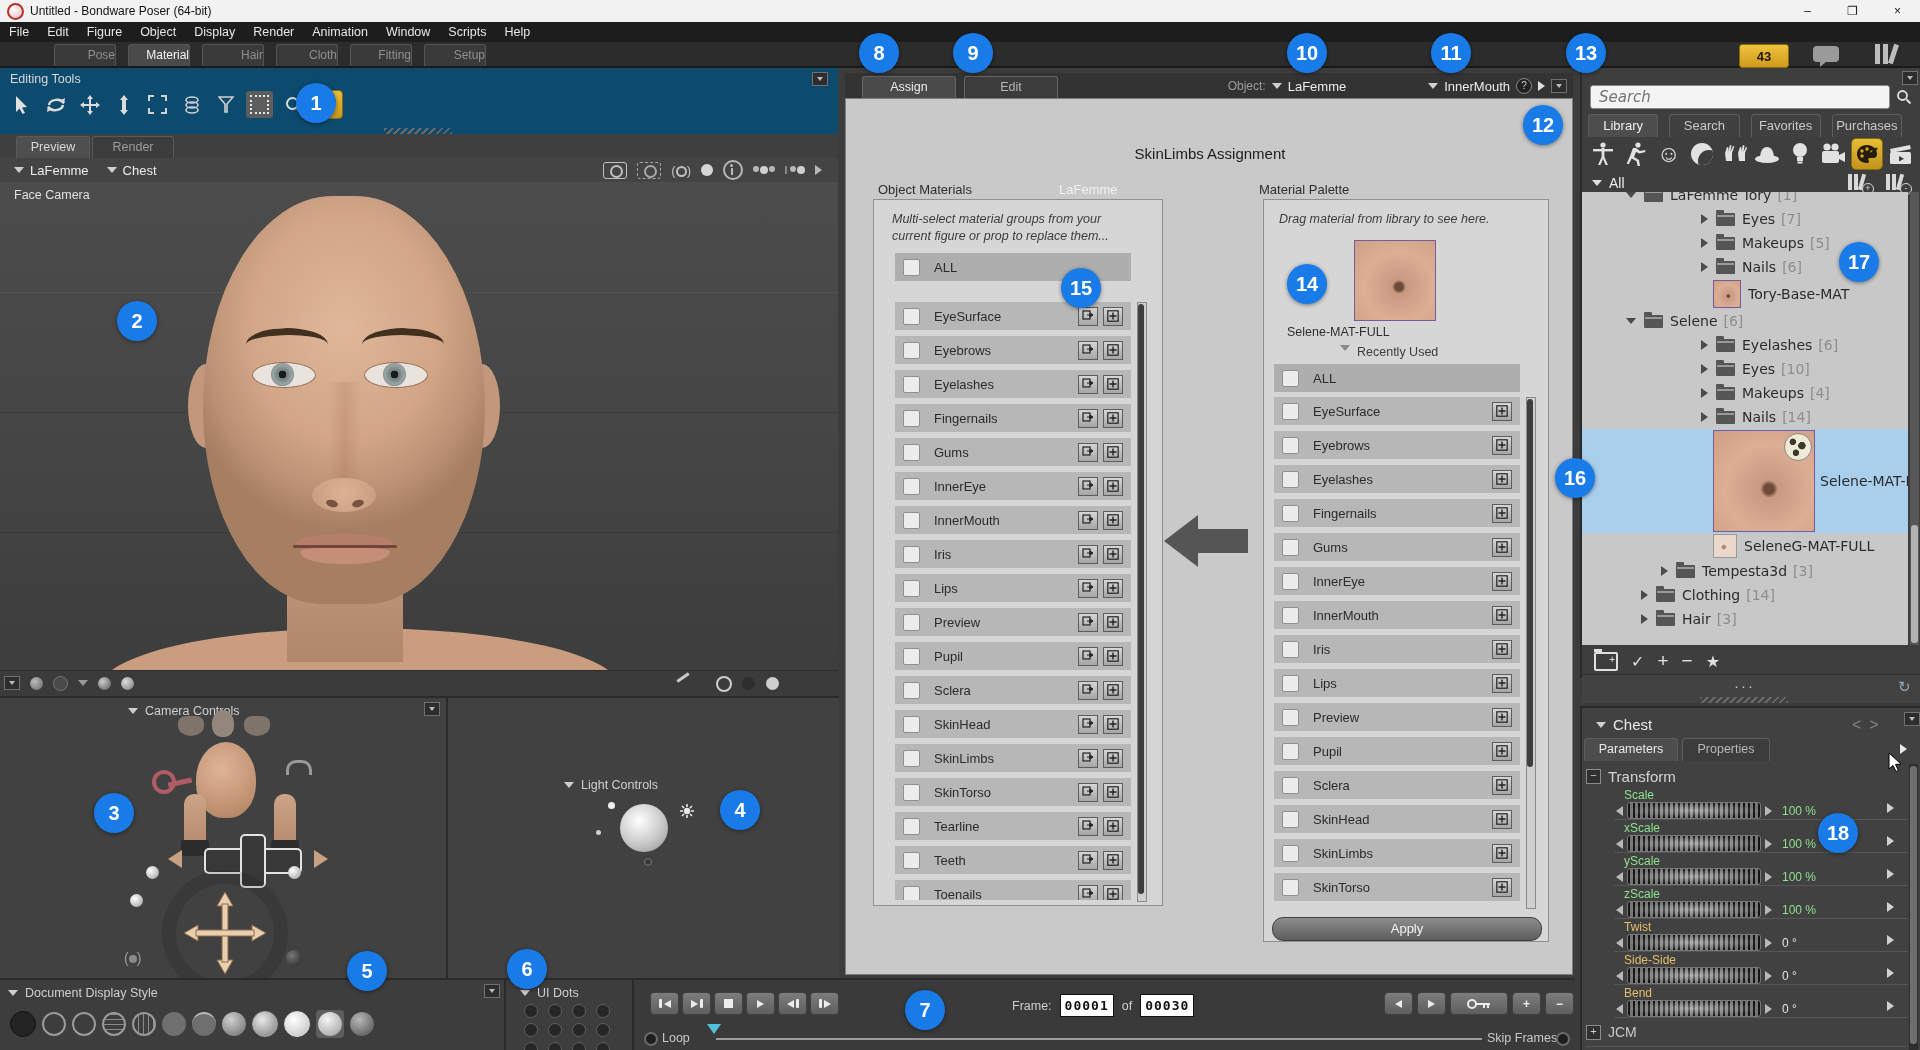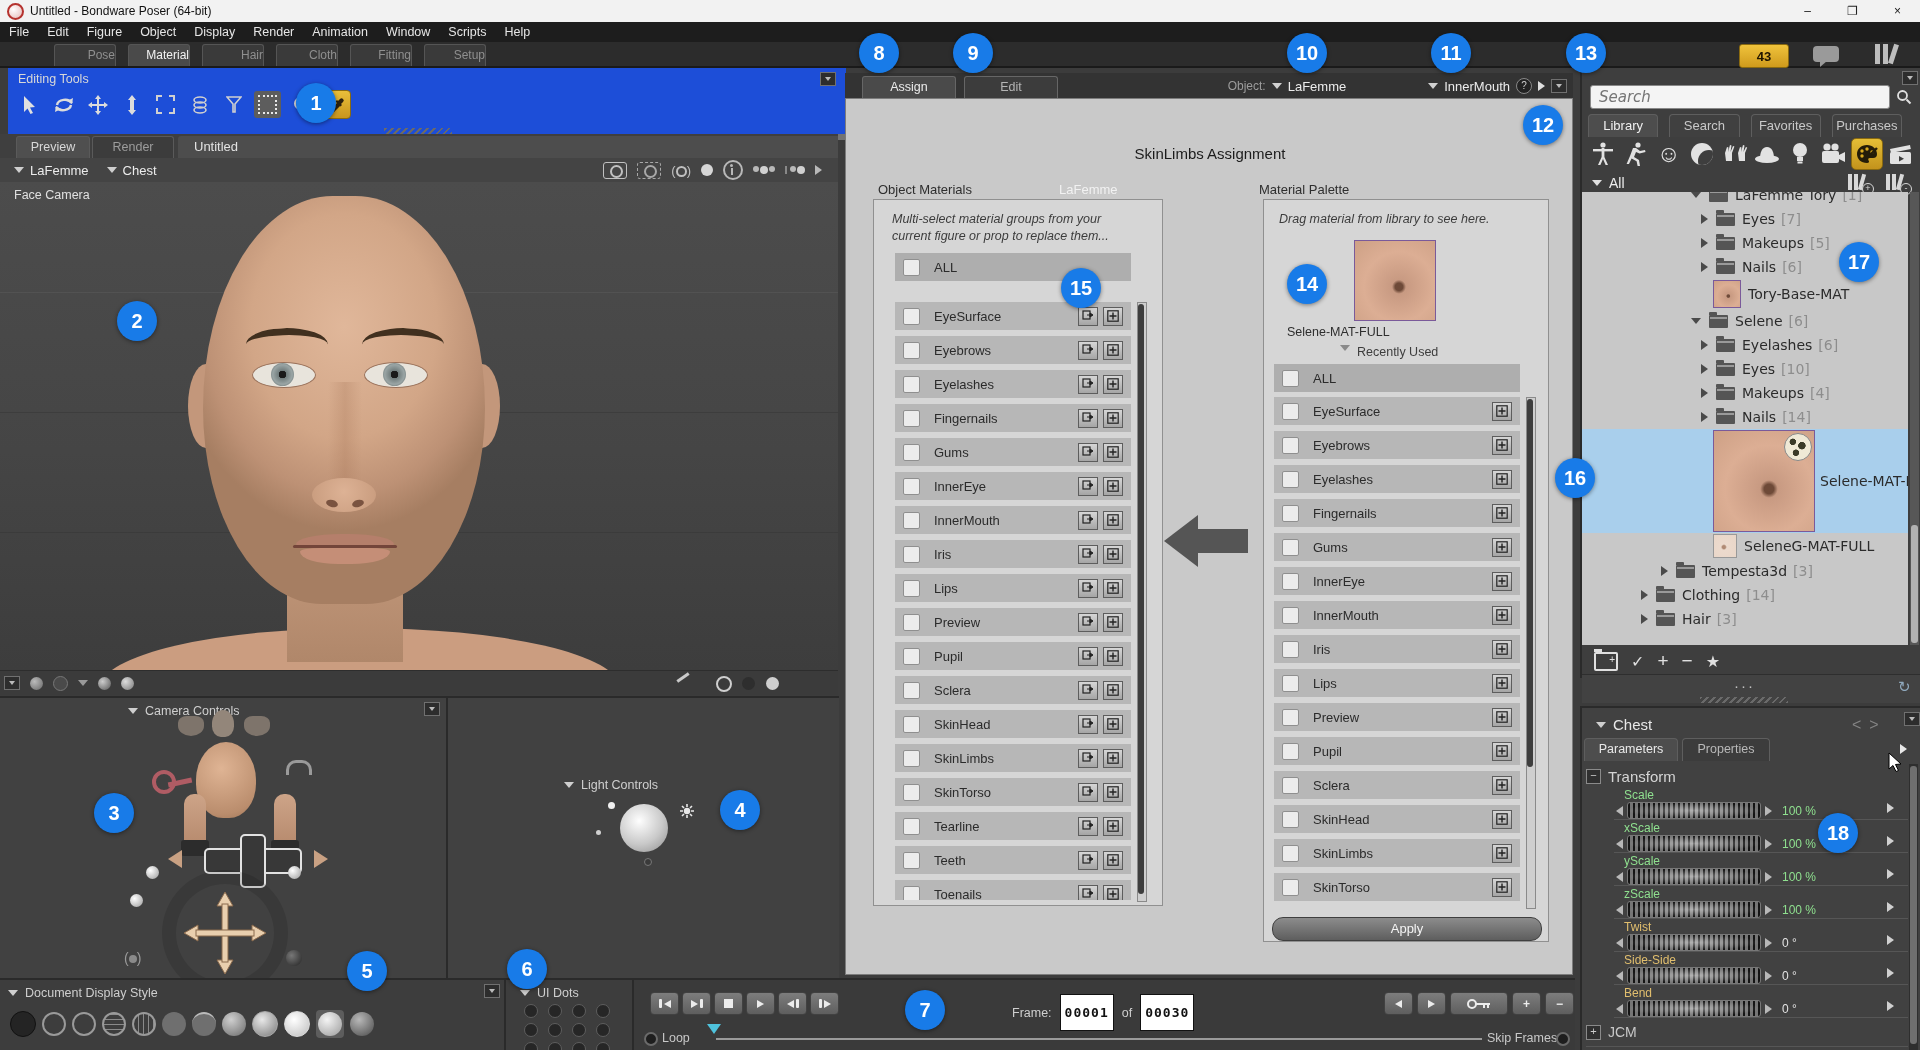--- a/index.html
+++ b/index.html
@@ -16,21 +16,21 @@
 #titlebar{left:0;top:0;width:1920px;height:22px;background:#f2f2f2;color:#111;display:flex;align-items:center}
 #titlebar .logo{width:13px;height:13px;border-radius:50%;border:2px solid #b5322e;margin:0 6px 0 7px;background:radial-gradient(circle at 35% 35%,#fff,#e5b8b6)}
 #wincontrols{position:absolute;right:0;top:0;height:22px;display:flex}
 #wincontrols div{width:45px;text-align:center;line-height:22px;color:#222;font-size:12px}
 #menubar{left:0;top:22px;width:1920px;height:20px;background:#1d1d1d;display:flex;align-items:center}
 #menubar span{padding:0 9px;color:#e6e6e6;font-size:12.5px}
 #roomtabs{left:0;top:42px;width:1920px;height:26px;background:#2c2c2c;border-bottom:2px solid #1a1a1a;display:flex;align-items:flex-end;padding-left:54px;gap:12px;box-sizing:border-box}
 .roomtab{width:60px;height:21px;background:#3a3a3a;border:1px solid #555;border-bottom:none;border-radius:3px 3px 0 0;text-align:right;line-height:20px;color:#8f8f8f;font-size:12px}
 .roomtab[data-state="active"]{background:#4a4a4a;color:#f2f2f2}
 
-#edittools{left:8px;top:68px;width:838px;height:66px;background:#1d4ed8;border-bottom:6px solid #737373}
+#edittools{left:0;top:68px;width:838px;height:66px;background:#0c4a6e;border-bottom:6px solid #737373}
 #edittools .ptitle{position:absolute;left:10px;top:4px;color:#d8d8d8;font-size:12.5px}
 #toolrow{position:absolute;left:8px;top:22px;display:flex;gap:7px;align-items:center}
 .tool{width:27px;height:27px;display:flex;align-items:center;justify-content:center;color:#d5d5d5}
 .tool.hl{background:#5d5d5d;border-radius:3px}
 .tool.gold{background:linear-gradient(#e9bf3a,#c9951d);border-radius:4px;border:1px solid #8a6a10}
 
 #preview{left:0;top:134px;width:838px;height:560px;background:#3f3f3f}
 .doctab{position:absolute;height:22px;border:1px solid #5a5a5a;border-bottom:none;border-radius:3px 3px 0 0;background:#3c3c3c;color:#9c9c9c;font-size:12.5px;text-align:center;line-height:21px}
 .doctab[data-state="active"]{background:#4f4f4f;color:#d8d8d8}
 #docstrip{position:absolute;left:178px;top:2px;right:0;height:22px;background:#4d4d4d;border-radius:3px 0 0 0;color:#e2e2e2;font-size:13px;line-height:22px;padding-left:16px}
@@ -47,21 +47,21 @@
 
 #docstyle{left:0;top:978px;width:504px;height:72px;background:#3d3d3d;border-top:2px solid #2a2a2a;border-right:2px solid #2a2a2a}
 #uidots{left:506px;top:978px;width:126px;height:72px;background:#3d3d3d;border-top:2px solid #2a2a2a;border-right:2px solid #2a2a2a}
 #animpanel{left:634px;top:978px;width:941px;height:72px;background:#3a3a3a;border-top:2px solid #2a2a2a}
 .sph{width:24px;height:24px;border-radius:50%}
 .tb{width:27px;height:21px;background:linear-gradient(#7d7d7d,#5e5e5e);border:1px solid #414141;border-radius:4px;display:flex;align-items:center;justify-content:center;gap:2px}
 .tb .bar{width:3px;height:9px;background:#ececec;border-radius:1px}
 .tb .trt{border-left-color:#ececec;border-top-width:4.5px;border-bottom-width:4.5px}
 .tb .tlt{border-right-color:#ececec;border-top-width:4.5px;border-bottom-width:4.5px}
 .tb .sq{width:9px;height:9px;background:#ececec}
-.framefield{background:#fff;border:1px solid #111;color:#111;font-family:"DejaVu Sans Mono",monospace;font-weight:bold;font-size:13px;letter-spacing:1px;padding:10px 4px}
+.framefield{background:#fff;border:1px solid #111;color:#111;font-family:"DejaVu Sans Mono",monospace;font-weight:bold;font-size:13px;letter-spacing:1px;padding:3px 4px}
 .radio{width:10px;height:10px;border-radius:50%;background:#1e1e1e;border:2px solid #6a6a6a}
 
 #dlg{left:845px;top:73px;width:728px;height:905px}
 #dlgtabs{position:absolute;left:0;top:0;width:728px;height:25px;background:#333;border-bottom:1px solid #1e1e1e;display:flex;align-items:flex-end}
 .dtab{width:92px;height:21px;border:1px solid #666;border-bottom:none;border-radius:3px 3px 0 0;background:#3c3c3c;color:#b5b5b5;font-size:12.5px;text-align:center;line-height:20px}
 .dtab[data-state="active"]{background:#4a4a4a;color:#ebebeb}
 #dlgbody{position:absolute;left:0;top:25px;width:728px;height:877px;background:#c9c9c9;border:1px solid #7c7c7c;box-sizing:border-box}
 #dlgtitle{position:absolute;left:0;top:46px;width:728px;text-align:center;color:#1c1c1c;font-size:15px}
 .secheader{position:absolute;color:#2e2e2e;font-size:13px}
 .innerpanel{position:absolute;background:#d6d6d6;border:1px solid #909090;overflow:hidden}
@@ -82,21 +82,21 @@
 .searchfield{position:absolute;left:8px;top:17px;width:300px;height:24px;border:1px solid #888;border-radius:3px;background:#f4f4f4;font-style:italic;font-size:15px;color:#555;padding:0 8px;box-sizing:border-box;font-family:"DejaVu Sans",sans-serif}
 .ltab{height:22px;border:1px solid #5e5e5e;border-bottom:none;border-radius:4px 4px 0 0;background:#404040;color:#c8c8c8;font-size:13px;text-align:center;line-height:21px;flex:1}
 .ltab[data-state="active"]{background:#4d4d4d;color:#f0f0f0}
 #libicons{position:absolute;left:2px;top:70px;width:336px;display:flex;align-items:center;justify-content:space-between;padding:0 4px;box-sizing:border-box}
 .licon{width:30px;height:30px;display:flex;align-items:center;justify-content:center;color:#e2e2e2}
 .licon.goldbox{background:linear-gradient(#e5be36,#c3931c);border-radius:5px;border:1px solid #8a6a10}
 #allrow{position:absolute;left:0;top:104px;width:340px;height:22px;display:flex;align-items:center;color:#ececec;font-size:14px}
 #tree{position:absolute;left:0;top:124px;width:326px;height:453px;background:#c8c8c8;overflow:hidden;font-family:"DejaVu Sans",sans-serif}
 .trow{display:flex;align-items:center;height:24px;color:#2b2b2b;font-size:14px}
 .trow[data-lvl="a"]{padding-left:119px}
-.trow[data-lvl="b"]{padding-left:109px}
+.trow[data-lvl="b"]{padding-left:44px}
 .trow[data-lvl="c"]{padding-left:79px}
 .trow[data-lvl="d"]{padding-left:59px}
 .tar{color:#4a4a4a;margin-right:4px}
 .fold{width:19px;height:13px;background:#555;border-radius:1px;position:relative;margin:0 7px 0 4px;flex:none}
 .fold:before{content:"";position:absolute;top:-3px;left:0;width:8px;height:3px;background:#555;border-radius:1px 1px 0 0}
 .fold:after{content:"";position:absolute;top:2px;left:1px;right:1px;height:2px;background:#9a9a9a}
 .tcount{color:#8d8d8d;margin-left:6px}
 .skinthumb{background:radial-gradient(circle at 55% 58%,#6e4a38 0 6%,#c89a82 11%,#dcae94 55%,#cda085);border:1px solid #7a5a9a}
 #libtools{position:absolute;left:0;top:580px;width:340px;height:26px;display:flex;align-items:center;gap:13px;padding-left:12px;box-sizing:border-box;color:#e0e0e0;font-size:16px}
 #libdivider{position:absolute;left:0;top:606px;width:340px;height:28px;background:#424242;border-top:1px solid #2e2e2e;color:#c0c0c0}
@@ -232,21 +232,20 @@
     <span class="tri td"></span>
   </div>
 <div class="ab shadebox" style="left:810px;top:306px">
     <span class="tri td"></span>
   </div>
 <div class="ab hatch" style="left:384px;top:128px;width:68px"></div>
 
 <div class="ab" id="preview">
   <div class="doctab" style="left:16px;top:2px;width:72px" data-state="active">Preview</div>
   <div class="doctab" style="left:92px;top:2px;width:80px" data-state="">Render</div>
-  <div id="docstrip">Untitled</div>
   <div id="figrow">
     <span class="tri td" style="color:#cfcfcf;margin-left:14px"></span>
     <span style="margin-left:6px">LaFemme</span>
     <span class="tri td" style="color:#cfcfcf;margin-left:18px"></span>
     <span style="margin-left:6px">Chest</span>
     <span class="spacer"></span>
 
     <div style="display:flex;gap:10px;margin-right:16px;align-items:center">
       <div style="width:22px;height:15px;border:1px solid #c0c0c0;border-radius:3px;position:relative">
           <div class="dot" style="left:6px;top:2px;width:9px;height:9px;border:2px solid #c0c0c0"></div>

